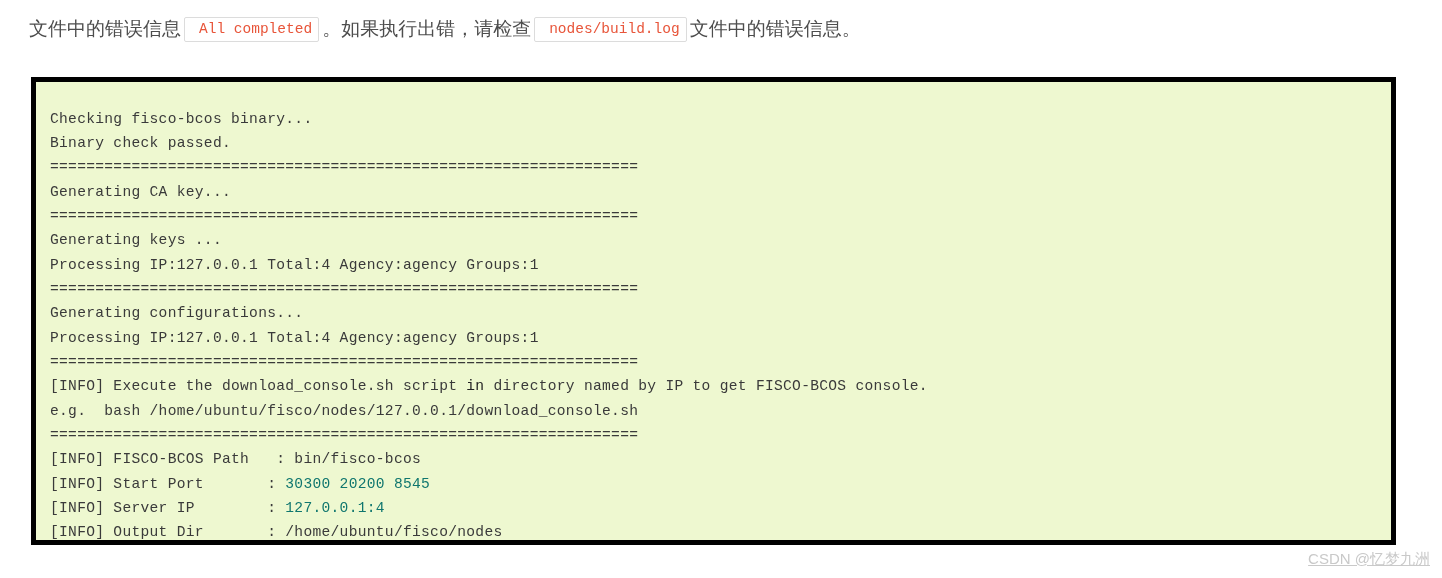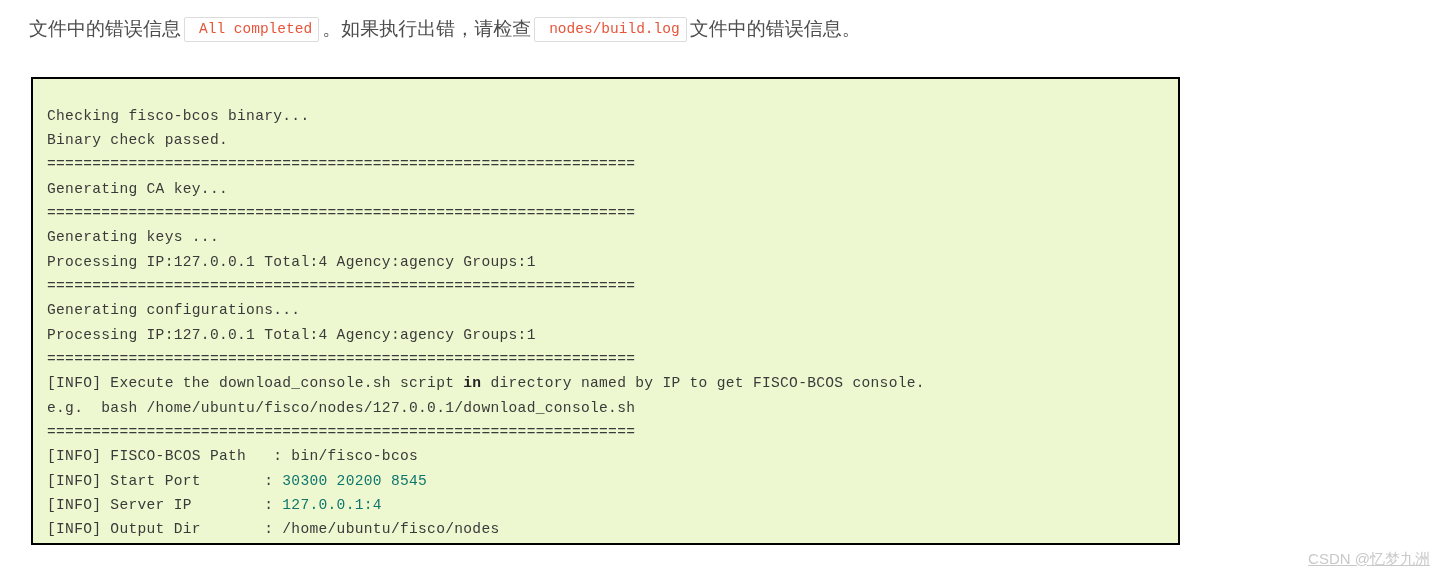--- a/index.html
+++ b/index.html
@@ -38,41 +38,41 @@
     margin: 0 3px;
     vertical-align: 2px;
     white-space: pre;
   }
 
   
   .code-block {
     position: absolute;
     left: 31px;
     top: 77px;
-    width: 1149px;
+    width: 1365px;
     height: 468px;
     background: #eef8d0;
-    border: 2px solid #000000;
+    border: 5px solid #000000;
     box-sizing: border-box;
     overflow: hidden;
   }
   .code-inner {
     position: absolute;
     left: 14px;
     top: 10px;
     right: 0;
     font-family: "Liberation Mono", "DejaVu Sans Mono", monospace;
     font-size: 14.6px;
     line-height: 24.35px;
     color: #3a3a3a;
     white-space: pre;
     letter-spacing: 0.02em;
   }
   .code-inner .ln { display: block; height: 24.35px; }
-  .code-inner .kw { font-weight: bold; color: #222222; text-align: center; }
+  .code-inner .kw { font-weight: normal; color: #222222; text-align: center; }
   .code-inner .num { color: #0f766e; }
 
   
   .watermark {
     position: absolute;
     right: 12px;
     bottom: 9px;
     font-family: "Liberation Sans", sans-serif;
     font-size: 15px;
     color: #c9c9c9;

